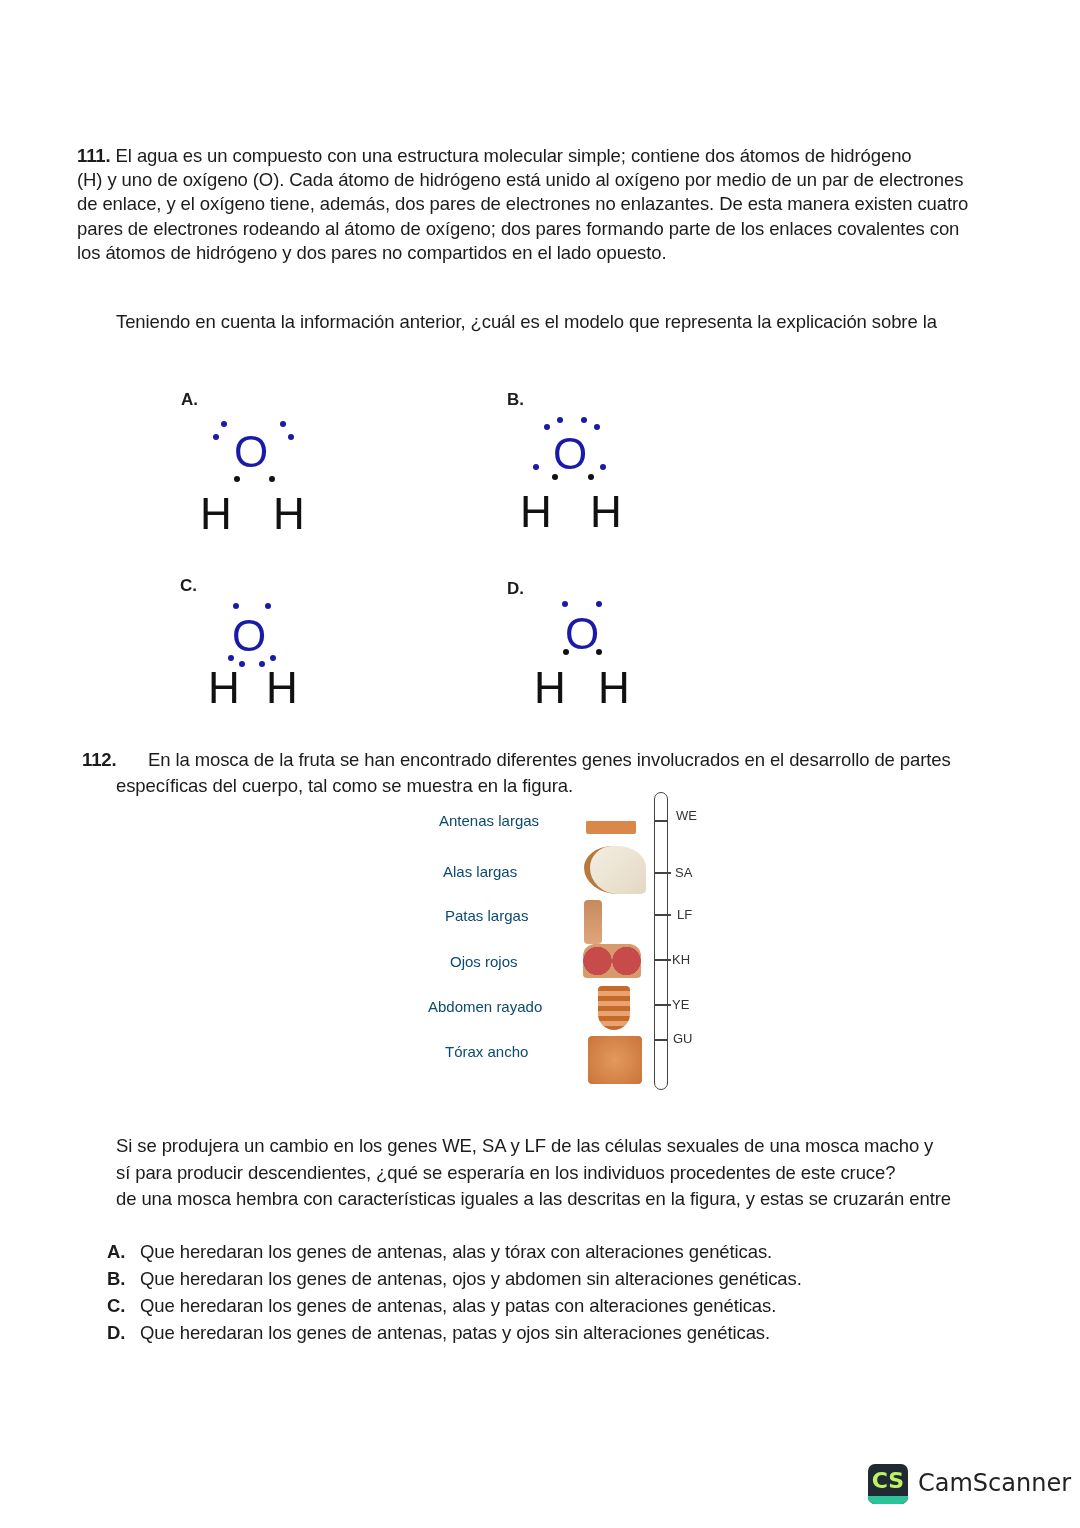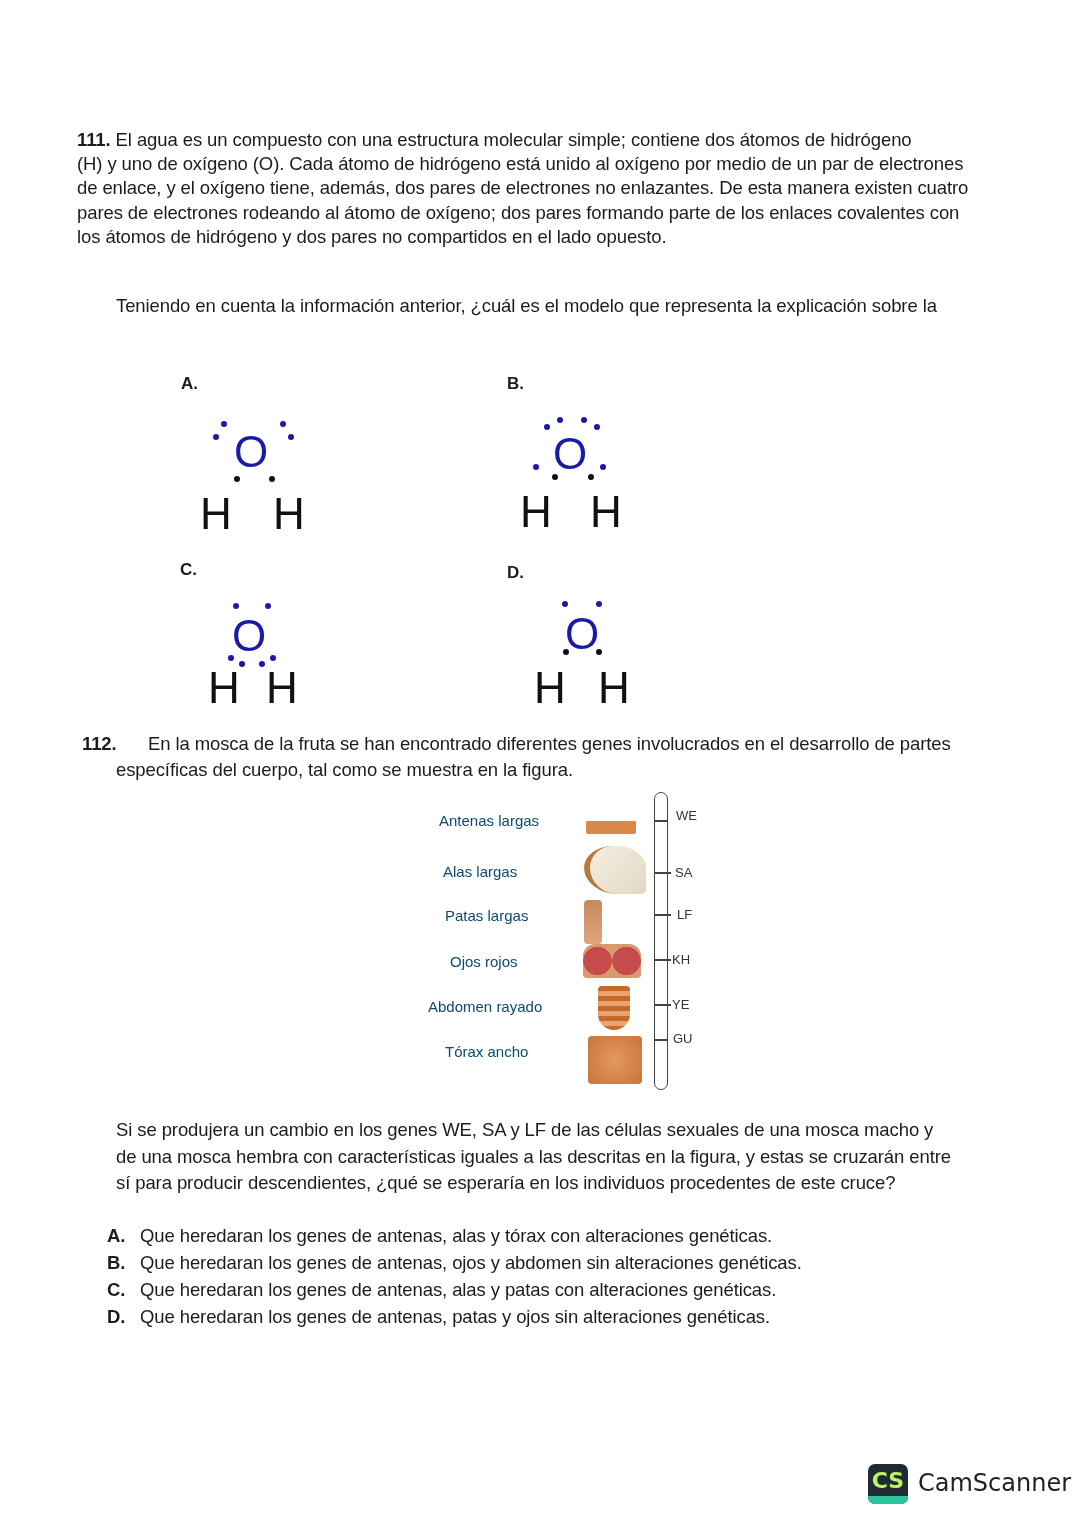--- a/index.html
+++ b/index.html
@@ -1,20 +1,20 @@
 <!DOCTYPE html>
 <html><head>
 <meta charset="utf-8">
 <style>
   html, body { margin: 0; padding: 0; }
   body {
     width: 1080px; height: 1528px; background: #ffffff; position: relative;
     font-family: "Liberation Sans", sans-serif; color: #1c1c1c; overflow: hidden;
   }
-  .abs { position: absolute; }
+  .abs { position: absolute; margin-top: 16px; }
   .para { font-size: 18.5px; line-height: 24.2px; letter-spacing: -0.1px; }
   .q-num { font-weight: bold; }
   .opt-label { font-weight: bold; font-size: 17px; }
   .lewis { position: absolute; width: 130px; height: 130px; }
   .O { position: absolute; color: #1a1aa8; font-size: 44px; line-height: 44px; font-family: "Liberation Sans", sans-serif; }
   .H { position: absolute; color: #111; font-size: 44px; line-height: 44px; font-family: "Liberation Sans", sans-serif; }
   .dot { position: absolute; width: 6px; height: 6px; border-radius: 50%; }
   .dot.b { background: #1a1aa8; }
   .dot.k { background: #111; }
   .fig-label { position: absolute; font-size: 15px; color: #0c4a6e; }
@@ -125,22 +125,22 @@
   <div class="gene" style="left:676px; top:808px;">WE</div>
   <div class="gene" style="left:675px; top:865px;">SA</div>
   <div class="gene" style="left:677px; top:907px;">LF</div>
   <div class="gene" style="left:672px; top:952px;">KH</div>
   <div class="gene" style="left:672px; top:997px;">YE</div>
   <div class="gene" style="left:673px; top:1031px;">GU</div>
 </div>
 
 <div class="abs para" style="left:116px; top:1117px; width:950px; line-height:26.5px;">
   <div>Si se produjera un cambio en los genes WE, SA y LF de las células sexuales de una mosca macho y</div>
+  <div>sí para producir descendientes, ¿qué se esperaría en los individuos procedentes de este cruce?</div>
   <div>de una mosca hembra con características iguales a las descritas en la figura, y estas se cruzarán entre</div>
-  <div>sí para producir descendientes, ¿qué se esperaría en los individuos procedentes de este cruce?</div>
 </div>
 
 <div class="abs para" style="left:107px; top:1222px; width:900px; line-height:27px;">
   <div><span class="q-num" style="display:inline-block; width:33px;">A.</span><span>Que heredaran los genes de antenas, alas y tórax con alteraciones genéticas.</span></div>
   <div><span class="q-num" style="display:inline-block; width:33px;">B.</span><span>Que heredaran los genes de antenas, ojos y abdomen sin alteraciones genéticas.</span></div>
   <div><span class="q-num" style="display:inline-block; width:33px;">C.</span><span>Que heredaran los genes de antenas, alas y patas con alteraciones genéticas.</span></div>
   <div><span class="q-num" style="display:inline-block; width:33px;">D.</span><span>Que heredaran los genes de antenas, patas y ojos sin alteraciones genéticas.</span></div>
 </div>
 
 <div class="cs-logo">

